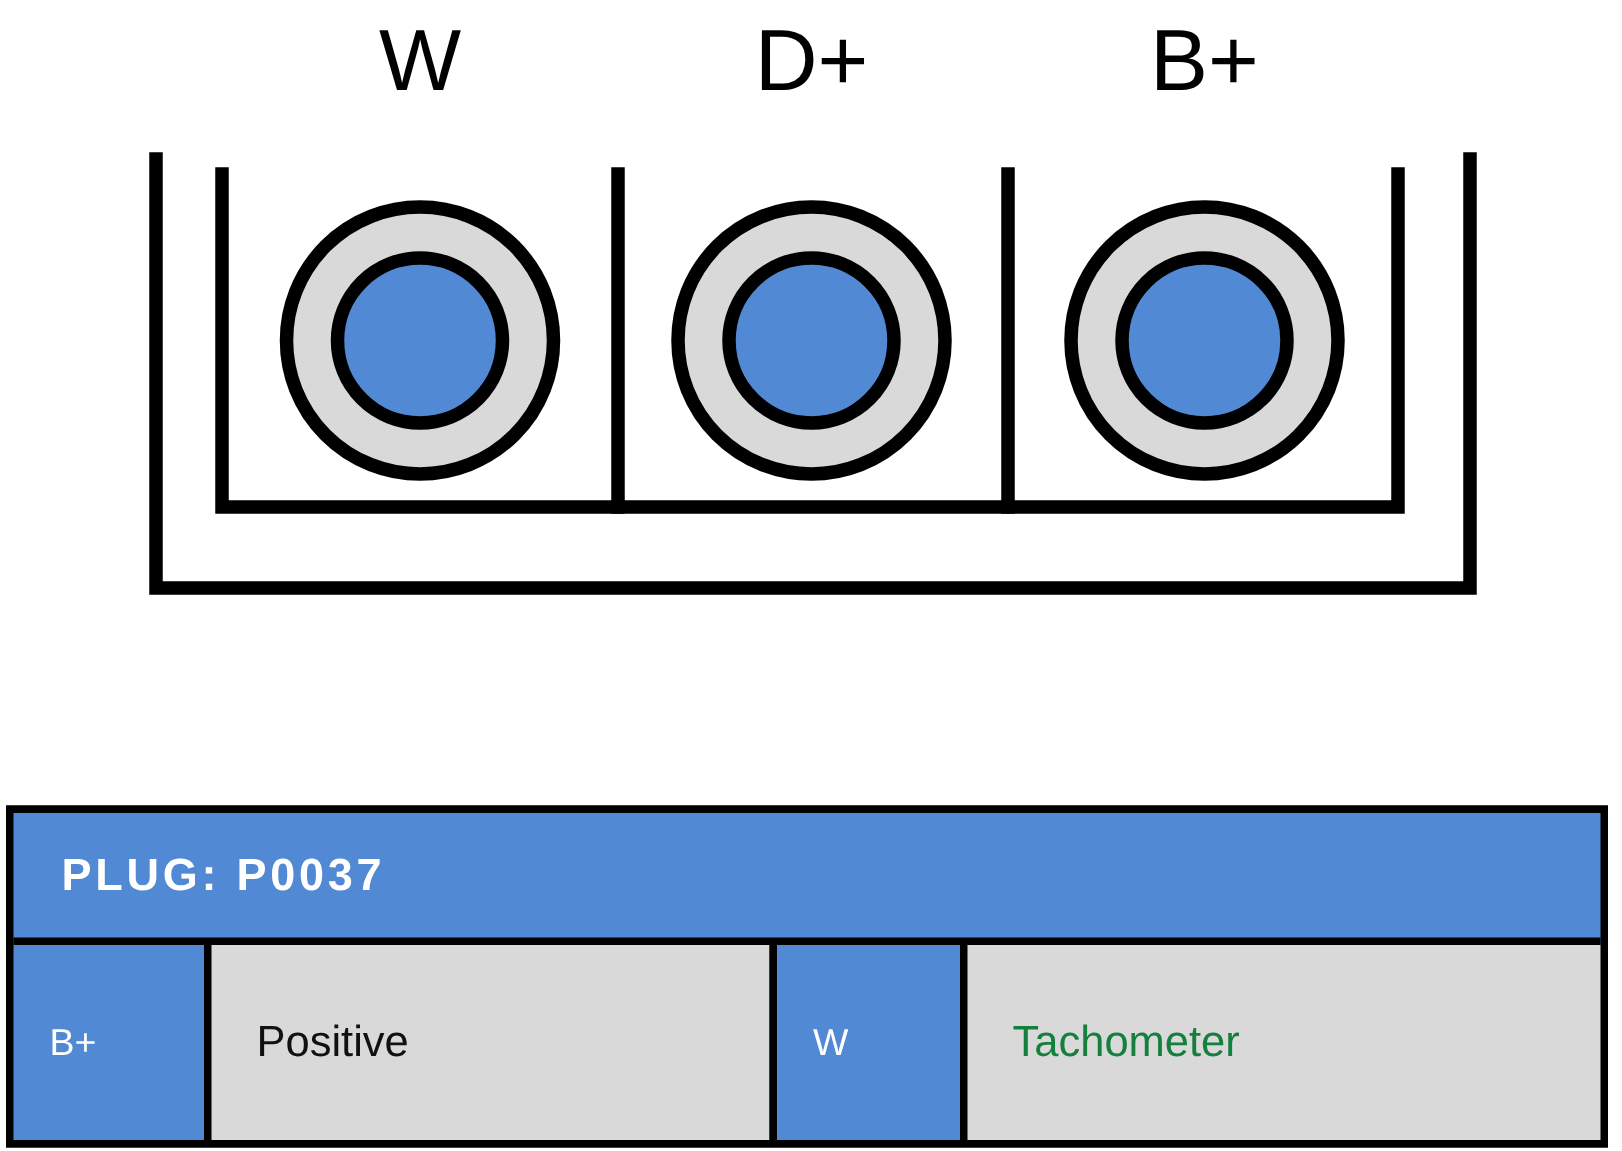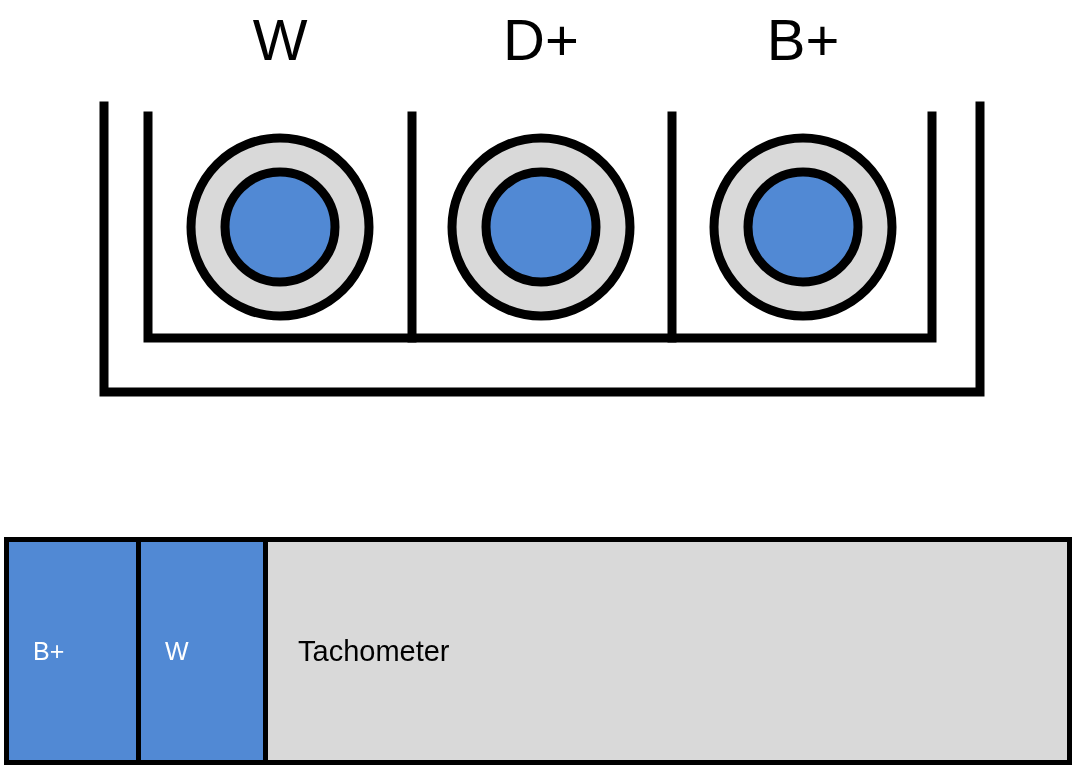--- a/index.html
+++ b/index.html
@@ -106,21 +106,21 @@
     background: #5189D4;
     color: #ffffff;
     font-size: 25px;
     font-weight: normal;
     padding-left: 24px;
     border-left: 5px solid #000000;
   }
   .cell-value-2 {
     flex: 1 1 auto;
     background: #D9D9D9;
-    color: #000000;
+    color: #15803d;
     font-size: 29px;
     padding-left: 30px;
     border-left: 5px solid #000000;
   }
 </style>
 </head>
 <body>
 
 <div id="connector-diagram">
   <svg width="1081" height="420" viewBox="0 0 1081 420" xmlns="http://www.w3.org/2000/svg">
@@ -148,21 +148,25 @@
 
     <g>
       <circle cx="803" cy="227" r="89" fill="#D9D9D9" stroke="#000000" stroke-width="9"></circle>
       <circle cx="803" cy="227" r="55" fill="#5189D4" stroke="#000000" stroke-width="9"></circle>
     </g>
   </svg>
 </div>
 
 <div id="pinout-table">
 
+  <div class="table-header">
+    <span class="table-header-title">PLUG: P0037</span>
+  </div>
 
   <div class="table-row">
     <div class="cell cell-label">B+</div>
+    <div class="cell cell-value">Positive</div>
     <div class="cell cell-label-2">W</div>
     <div class="cell cell-value-2">Tachometer</div>
   </div>
 
 
 </div>
 
 </body></html>

